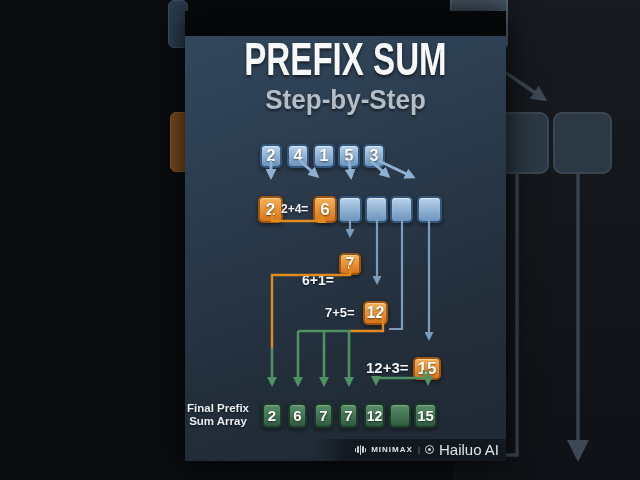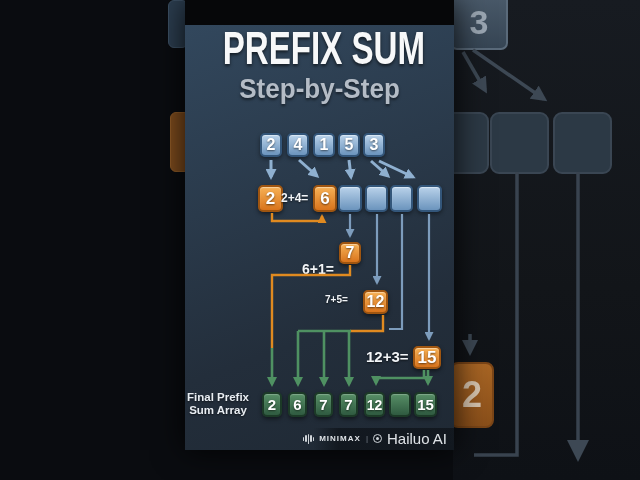--- a/index.html
+++ b/index.html
@@ -12,21 +12,21 @@
   .bg-sq-lit{position:absolute;border-radius:7px;background:linear-gradient(180deg,#4a5a6a,#364554);
              border:2px solid #5a6a7a;display:flex;align-items:center;justify-content:center;
              font-weight:bold;color:#9aa6b2;}
   .bg-sq-orange{position:absolute;border-radius:8px;background:linear-gradient(180deg,#a86524,#8a4f1a);
              border:2px solid #7a4517;display:flex;align-items:center;justify-content:center;
              font-weight:bold;color:#d6c4ae;}
   .bg-sliver-blue{position:absolute;border-radius:6px;background:#2c3e50;border:1px solid #3c5064;}
   .bg-sliver-orange{position:absolute;border-radius:6px;background:#7d4b1d;border:1px solid #8f5a26;}
 
   
-  #panel{position:absolute;left:185px;top:0;width:269px;height:450px;
+  #panel{position:absolute;left:185px;top:11px;width:321px;height:450px;
          background:linear-gradient(160deg,#33495f 0%,#2a3a4b 40%,#232e3b 70%,#1f2934 100%);
          box-shadow:0 0 30px rgba(0,0,0,.85);}
   #banner{position:absolute;left:0;top:0;width:100%;height:25px;background:#060709;}
   #title{position:absolute;left:0;top:26px;width:100%;text-align:center;color:#f7f8f9;
          font-size:46px;font-weight:bold;letter-spacing:0px;line-height:44px;
          transform:scaleX(.72);transform-origin:center;
          text-shadow:0 2px 4px rgba(0,0,0,.6);white-space:nowrap;}
   #subtitle{position:absolute;left:0;top:73px;width:100%;text-align:center;color:#b4bcc6;
          font-size:28px;font-weight:bold;transform:scaleX(.93);transform-origin:center;
          text-shadow:0 2px 3px rgba(0,0,0,.5);}
@@ -101,21 +101,21 @@
     <div class="eq" style="left:96px;top:191px;width:31px;font-size:12px;">2+4=</div>
     <div class="sq orange" style="left:128px;top:185px;width:24px;height:27px;font-size:17px;">6</div>
     <div class="sq blue" style="left:153px;top:185px;width:24px;height:27px;"></div>
     <div class="sq blue" style="left:180px;top:185px;width:23px;height:27px;"></div>
     <div class="sq blue" style="left:205px;top:185px;width:23px;height:27px;"></div>
     <div class="sq blue" style="left:232px;top:185px;width:25px;height:27px;"></div>
 
     <div class="eq" style="left:117px;top:245px;width:36px;font-size:14px;margin-top:16px;">6+1=</div>
     <div class="sq orange" style="left:154px;top:242px;width:22px;height:22px;font-size:16px;">7</div>
 
-    <div class="eq" style="left:140px;top:294px;width:36px;font-size:10px;">7+5=</div>
+    <div class="eq" style="left:140px;top:294px;width:36px;font-size:13px;">7+5=</div>
     <div class="sq orange" style="left:178px;top:290px;width:25px;height:24px;font-size:16px;">12</div>
 
     <div class="eq" style="left:181px;top:348px;width:45px;font-size:15px;">12+3=</div>
     <div class="sq orange" style="left:228px;top:346px;width:28px;height:23px;font-size:17px;">15</div>
 
     <div id="final-label">
       <div>Final Prefix</div>
       <div>Sum Array</div>
     </div>
     <div class="sq green" style="left:77px;top:392px;width:20px;height:25px;font-size:15px;">2</div>

